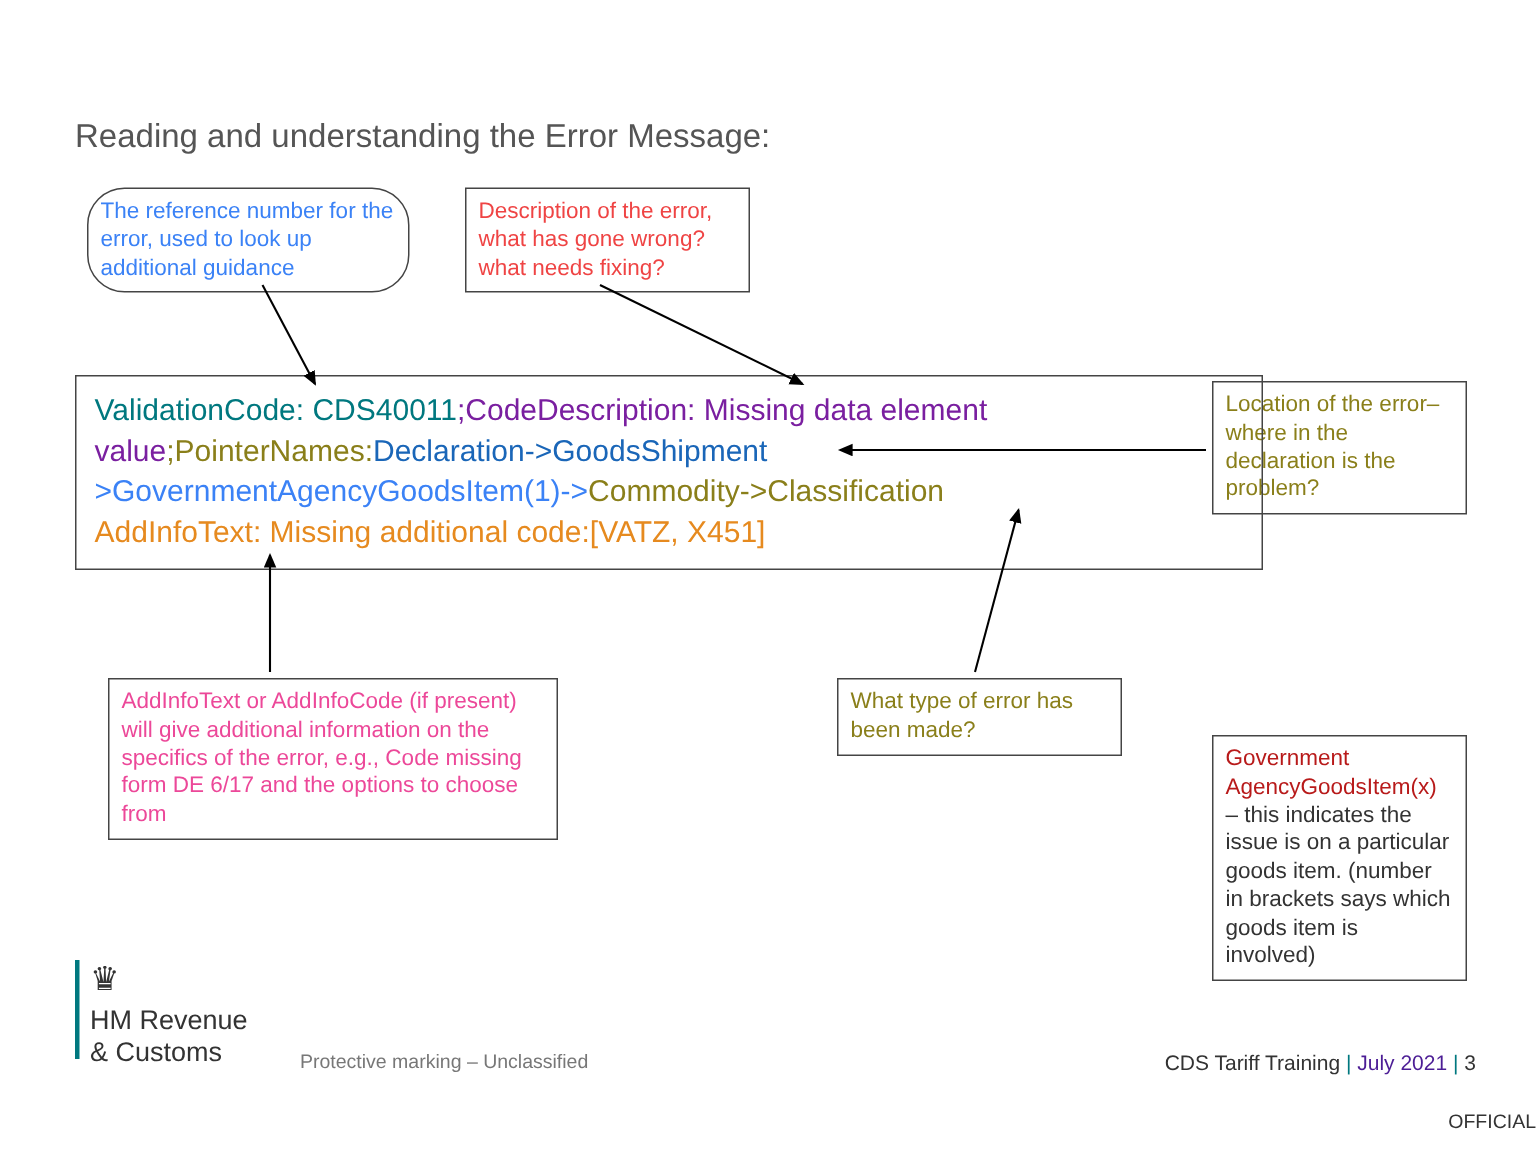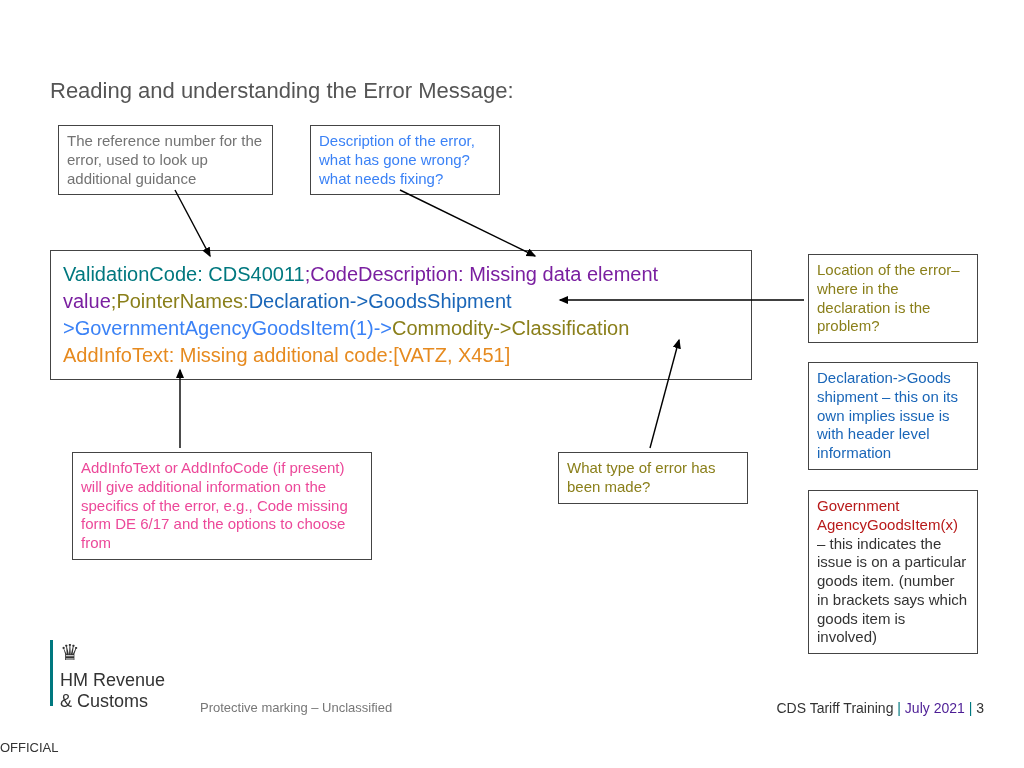--- a/index.html
+++ b/index.html
@@ -4,29 +4,29 @@
 <style>
   * { box-sizing: border-box; margin: 0; padding: 0; }
   html, body { width: 1024px; height: 768px; font-family: Arial, Helvetica, sans-serif; background:#fff; color:#333; position:relative; }
   .slide { position:relative; width:1024px; height:768px; }
 
   .title { position:absolute; left:50px; top:32px; font-size:32px; font-weight:bold; color:#00787f; }
   .subtitle { position:absolute; left:50px; top:78px; font-size:22px; color:#555; }
 
   .callout { position:absolute; border:1px solid #444; padding:6px 8px; font-size:15px; line-height:1.25; background:#fff; }
 
-  .cb-ref    { left:58px;  top:125px; width:215px; color:#737373; }
-  .cb-desc   { left:310px; top:125px; width:190px; color:#3b82f6; }
+  .cb-ref    { left:58px;  top:125px; width:215px; color:#3b82f6;border-radius:25px; }
+  .cb-desc   { left:310px; top:125px; width:190px; color:#ef4444; }
   .cb-loc    { left:808px; top:254px; width:170px; color:#8a7f1a; }
   .cb-decl   { left:808px; top:362px; width:170px; color:#1a66b8; }
   .cb-gov    { left:808px; top:490px; width:170px; color:#333; }
   .cb-add    { left:72px;  top:452px; width:300px; color:#ec4899; }
   .cb-what   { left:558px; top:452px; width:190px; color:#8a7f1a; }
 
-  .errbox { position:absolute; left:50px; top:250px; width:702px; border:1px solid #444; padding:10px 12px; font-size:20px; line-height:1.35; }
+  .errbox { position:absolute; left:50px; top:250px; width:792px; border:1px solid #444; padding:10px 12px; font-size:20px; line-height:1.35; }
 
   .c-teal   { color:#00787f; }
   .c-purple { color:#7a1fa0; }
   .c-olive  { color:#8a7f1a; }
   .c-blue   { color:#1a66b8; }
   .c-red    { color:#3b82f6; }
   .c-orange { color:#e68a1f; }
 
   .arrows { position:absolute; left:0; top:0; width:1024px; height:768px; pointer-events:none; }
 
@@ -37,35 +37,34 @@
   .logo-rule { width:3px; height:66px; background:#00787f; position:absolute; left:0; top:0; }
   .logo-inner { margin-left:10px; }
 
   .footer-mark { position:absolute; left:200px; top:700px; font-size:13px; color:#777; }
   .footer-right { position:absolute; right:40px; top:700px; font-size:14px; }
   .footer-right .ft  { color:#333; }
   .footer-right .sep { color:#00787f; }
   .footer-right .dt  { color:#4c1d95; }
   .footer-right .pg  { color:#333; }
 
-  .official { position:absolute; left:0; width:1024px; top:740px; text-align:left; font-size:13px; color:#333; }
+  .official { position:absolute; left:0; width:1024px; top:740px; text-align:right; font-size:13px; color:#333; }
 
   .govred { color:#b81a1a; }
 </style>
 </head>
 <body>
 <div class="slide">
 
 <div class="subtitle">Reading and understanding the Error Message:</div>
 
 <div class="callout cb-ref">The reference number for the error, used to look up additional guidance</div>
 <div class="callout cb-desc">Description of the error, what has gone wrong? what needs fixing?</div>
 
 <div class="callout cb-loc">Location of the error– where in the declaration is the problem?</div>
-<div class="callout cb-decl">Declaration-&gt;Goods shipment – this on its own implies issue is with header level information</div>
 <div class="callout cb-gov">
   <span class="govred">Government AgencyGoodsItem(x)</span><span> – this indicates the issue is on a particular goods item. (number in brackets says which goods item is involved)</span>
 </div>
 
 <div class="callout cb-add">AddInfoText or AddInfoCode (if present) will give additional information on the specifics of the error, e.g., Code missing form DE 6/17 and the options to choose from</div>
 <div class="callout cb-what">What type of error has been made?</div>
 
 <div class="errbox">
   <span class="c-teal">ValidationCode: CDS40011</span><span class="c-purple">;</span><span class="c-purple">CodeDescription: Missing data element value</span><span class="c-olive">;</span><span class="c-olive">PointerNames:</span><span class="c-blue">Declaration-&gt;GoodsShipment</span><br>
   <span class="c-red">&gt;GovernmentAgencyGoodsItem(1)-&gt;</span><span class="c-olive">Commodity-&gt;Classification</span><br>

